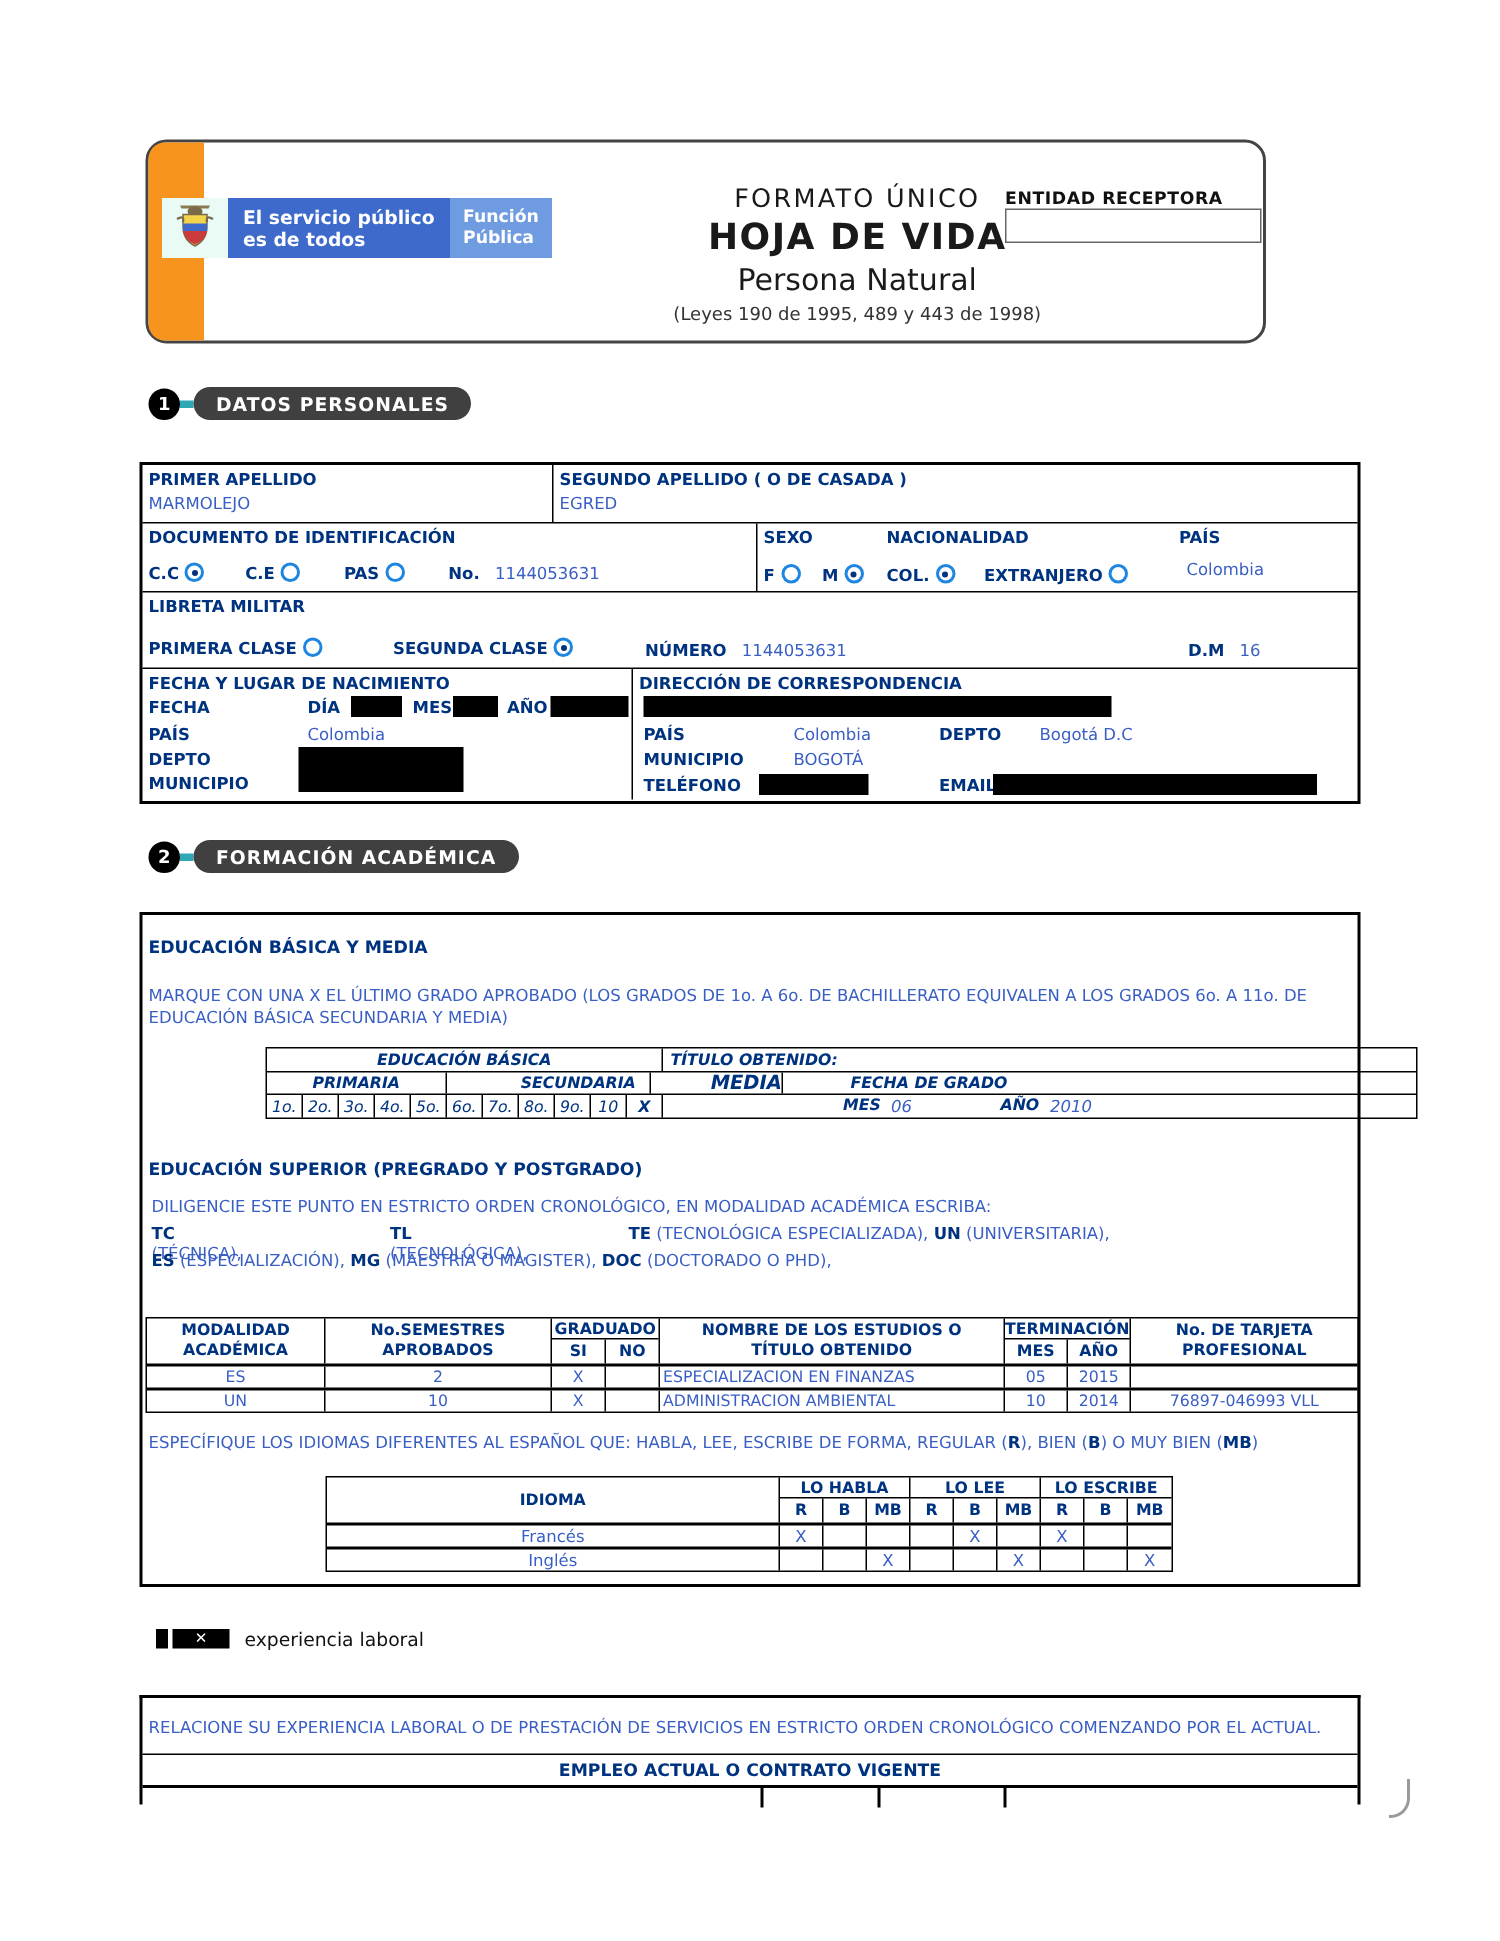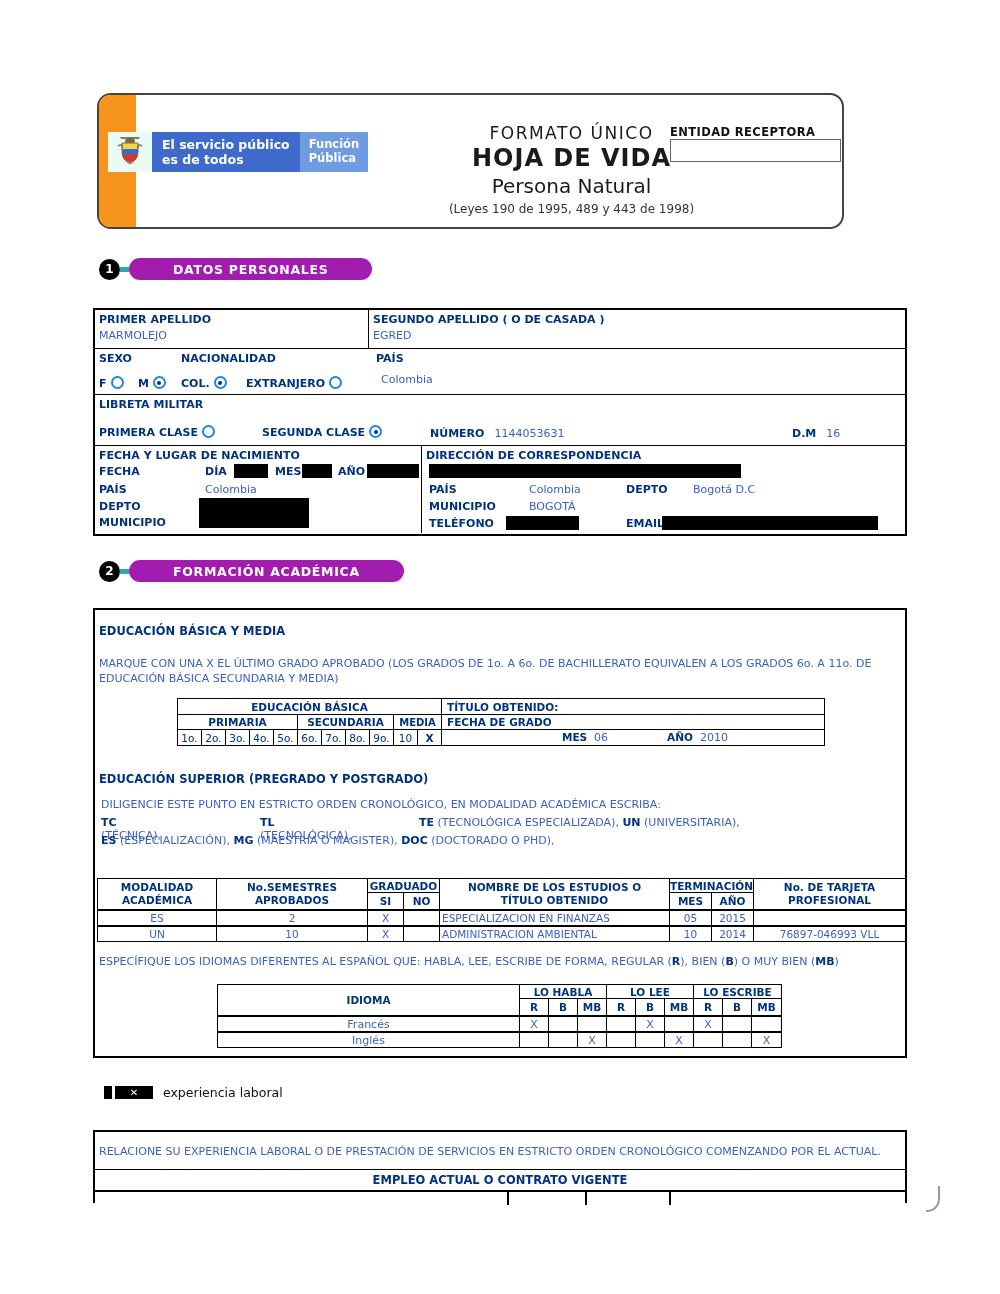--- a/index.html
+++ b/index.html
@@ -22,37 +22,37 @@
   .t2 { font-size:24px; font-weight:800; letter-spacing:1px; margin-top:1px; }
   .t3 { font-size:20px; margin-top:2px; }
   .t4 { font-size:12px; margin-top:4px; color:#333; }
   .entidad-lbl { left:571px; top:30px; font-size:11.5px; color:#111; letter-spacing:0.4px; font-weight:bold; }
   .entidad-box { left:571px; top:44px; width:171px; height:23px; border:1.5px solid #666; background:#fff; }
 
   
   .badge-row { display:flex; align-items:center; }
   .badge-num { width:21px; height:21px; border-radius:50%; background:#000; color:#fff; font-weight:bold; font-size:12px; display:flex; align-items:center; justify-content:center; flex:0 0 auto; }
   .badge-conn { width:9px; height:5px; background:#2FA8B5; }
-  .badge-pill { height:22px; border-radius:12px; background:#a21caf; color:#fff; font-weight:bold; font-size:12.5px; letter-spacing:0.7px; display:flex; align-items:center; padding:0 44px; }
+  .badge-pill { height:22px; border-radius:12px; background:#404040; color:#fff; font-weight:bold; font-size:12.5px; letter-spacing:0.7px; display:flex; align-items:center; padding:0 15px; }
 
   
   .radio { display:inline-block; width:13px; height:13px; border:2px solid #1E86E0; border-radius:50%; vertical-align:-2px; position:relative; background:#fff; margin-left:4px; }
   .radio.sel::after { content:""; position:absolute; left:2.5px; top:2.5px; width:4px; height:4px; background:#00337F; border-radius:50%; }
 
   
   .t1-box { left:93px; top:308px; width:814px; height:228px; border:2px solid #000; }
   .t1-row { display:flex; border-top:1px solid #000; position:relative; }
   .t1-row:first-child { border-top:none; }
   .t1-cell { border-right:1px solid #000; padding:3px 4px; position:relative; }
   .t1-cell:last-child { border-right:none; }
 
   
   .s2-box { left:93px; top:608px; width:814px; height:450px; border:2px solid #000; }
 
-  .bt { left:82px; top:88px; border:1.5px solid #000; display:flex; flex-direction:column; }
+  .bt { left:82px; top:88px; border:1.5px solid #000; display:flex; flex-direction:column;font-style:italic; }
   .bt-row { display:flex; border-top:1px solid #000; }
   .bt-row:first-child { border-top:none; }
   .bt-c { border-right:1px solid #000; display:flex; align-items:center; justify-content:center; font-size:10.5px; }
   .bt-c:last-child { border-right:none; }
   .bt-left { justify-content:flex-start; padding-left:5px; }
 
   .mt { left:2px; top:268px; width:809px; border:1.5px solid #000; font-size:10.5px; }
   .mt-hrow { display:flex; }
   .mt-hc { border-right:1px solid #000; color:#00337F; font-weight:bold; text-align:center; display:flex; flex-direction:column; justify-content:center; line-height:1.25; }
   .mt-group-top { border-bottom:1.5px solid #000; height:14px; display:flex; align-items:center; justify-content:center; }
@@ -133,20 +133,30 @@
       <div class="lbl">PRIMER APELLIDO</div>
       <div class="val" style="margin-top:3px;">MARMOLEJO</div>
     </div>
     <div class="t1-cell" style="width:275px;">
       <div class="lbl">SEGUNDO APELLIDO ( O DE CASADA )</div>
       <div class="val" style="margin-top:3px;">EGRED</div>
     </div>
   </div>
 
   <div class="t1-row" style="height:46px;">
+    <div class="t1-cell" style="width:410px;">
+      <div class="lbl">DOCUMENTO DE IDENTIFICACIÓN</div>
+      <div style="margin-top:6px; white-space:nowrap;">
+        <span class="lbl">C.C</span><span class="radio sel"></span>
+        <span class="lbl" style="margin-left:22px;">C.E</span><span class="radio"></span>
+        <span class="lbl" style="margin-left:24px;">PAS</span><span class="radio"></span>
+        <span class="lbl" style="margin-left:24px;">No.</span>
+        <span class="val" style="margin-left:5px;">1144053631</span>
+      </div>
+    </div>
     <div class="t1-cell" style="flex:1;">
       <span class="abs lbl" style="left:4px; top:3px;">SEXO</span>
       <span class="abs lbl" style="left:86px; top:3px;">NACIONALIDAD</span>
       <span class="abs lbl" style="left:281px; top:3px;">PAÍS</span>
       <span class="abs" style="left:4px; top:23px;"><span class="lbl">F</span><span class="radio"></span></span>
       <span class="abs" style="left:43px; top:23px;"><span class="lbl">M</span><span class="radio sel"></span></span>
       <span class="abs" style="left:86px; top:23px;"><span class="lbl">COL.</span><span class="radio sel"></span></span>
       <span class="abs" style="left:151px; top:23px;"><span class="lbl">EXTRANJERO</span><span class="radio"></span></span>
       <span class="abs val" style="left:286px; top:24px;">Colombia</span>
     </div>
@@ -205,24 +215,24 @@
 
 <div class="abs s2-box">
   <div class="abs lbl" style="left:4px; top:14px; font-size:11.5px;">EDUCACIÓN BÁSICA Y MEDIA</div>
   <div class="abs blue-text" style="left:4px; top:46px; width:794px; line-height:15px; white-space:normal;">MARQUE CON UNA X EL ÚLTIMO GRADO APROBADO (LOS GRADOS DE 1o. A 6o. DE BACHILLERATO EQUIVALEN A LOS GRADOS 6o. A 11o. DE EDUCACIÓN BÁSICA SECUNDARIA Y MEDIA)</div>
 
   <div class="abs bt">
     <div class="bt-row" style="height:15px;">
       <div class="bt-c lbl" style="width:264px; font-size:10.5px;">EDUCACIÓN BÁSICA</div>
       <div class="bt-c bt-left lbl" style="width:382px; font-size:10.5px;">TÍTULO OBTENIDO:</div>
     </div>
-    <div class="bt-row" style="height:15px;">
+    <div class="bt-row" style="height:15px;gap:40px;">
       <div class="bt-c lbl" style="width:120px; font-size:10.5px;">PRIMARIA</div>
       <div class="bt-c lbl" style="width:96px; font-size:10.5px;">SECUNDARIA</div>
-      <div class="bt-c lbl" style="width:48px; font-size:10px;">MEDIA</div>
+      <div class="bt-c lbl" style="width:48px; font-size:13px;">MEDIA</div>
       <div class="bt-c bt-left lbl" style="width:382px; font-size:10.5px;">FECHA DE GRADO</div>
     </div>
     <div class="bt-row" style="height:16px;">
       <div class="bt-c" style="width:24px; color:#00337F;">1o.</div>
       <div class="bt-c" style="width:24px; color:#00337F;">2o.</div>
       <div class="bt-c" style="width:24px; color:#00337F;">3o.</div>
       <div class="bt-c" style="width:24px; color:#00337F;">4o.</div>
       <div class="bt-c" style="width:24px; color:#00337F;">5o.</div>
       <div class="bt-c" style="width:24px; color:#00337F;">6o.</div>
       <div class="bt-c" style="width:24px; color:#00337F;">7o.</div>

